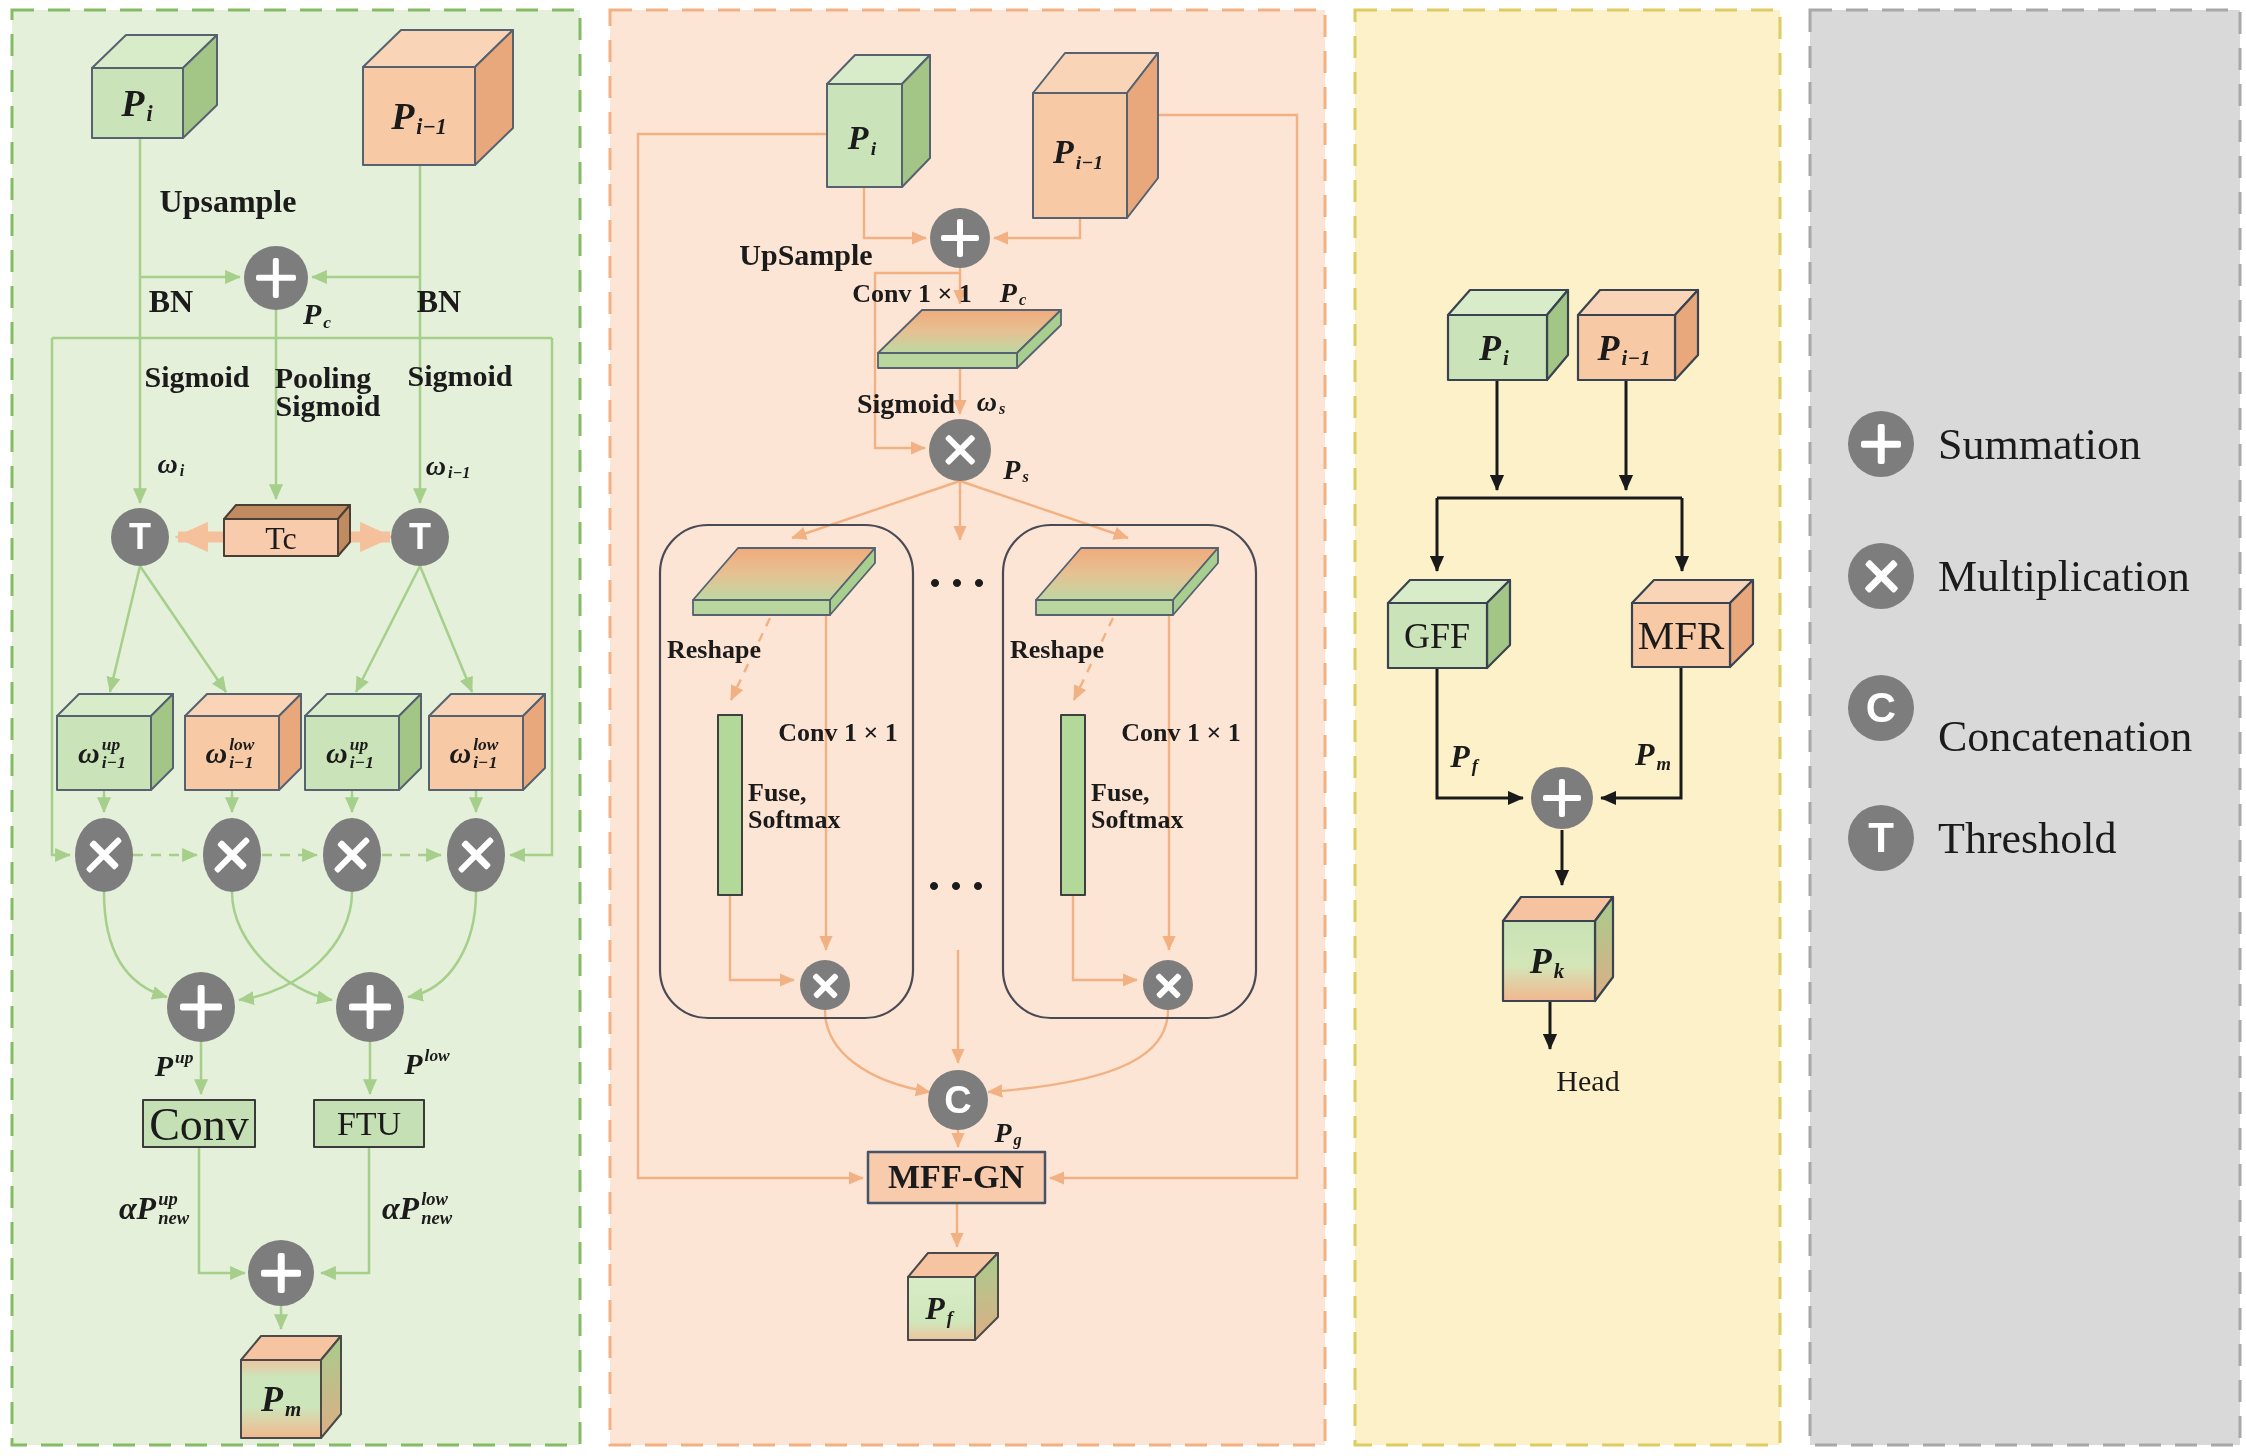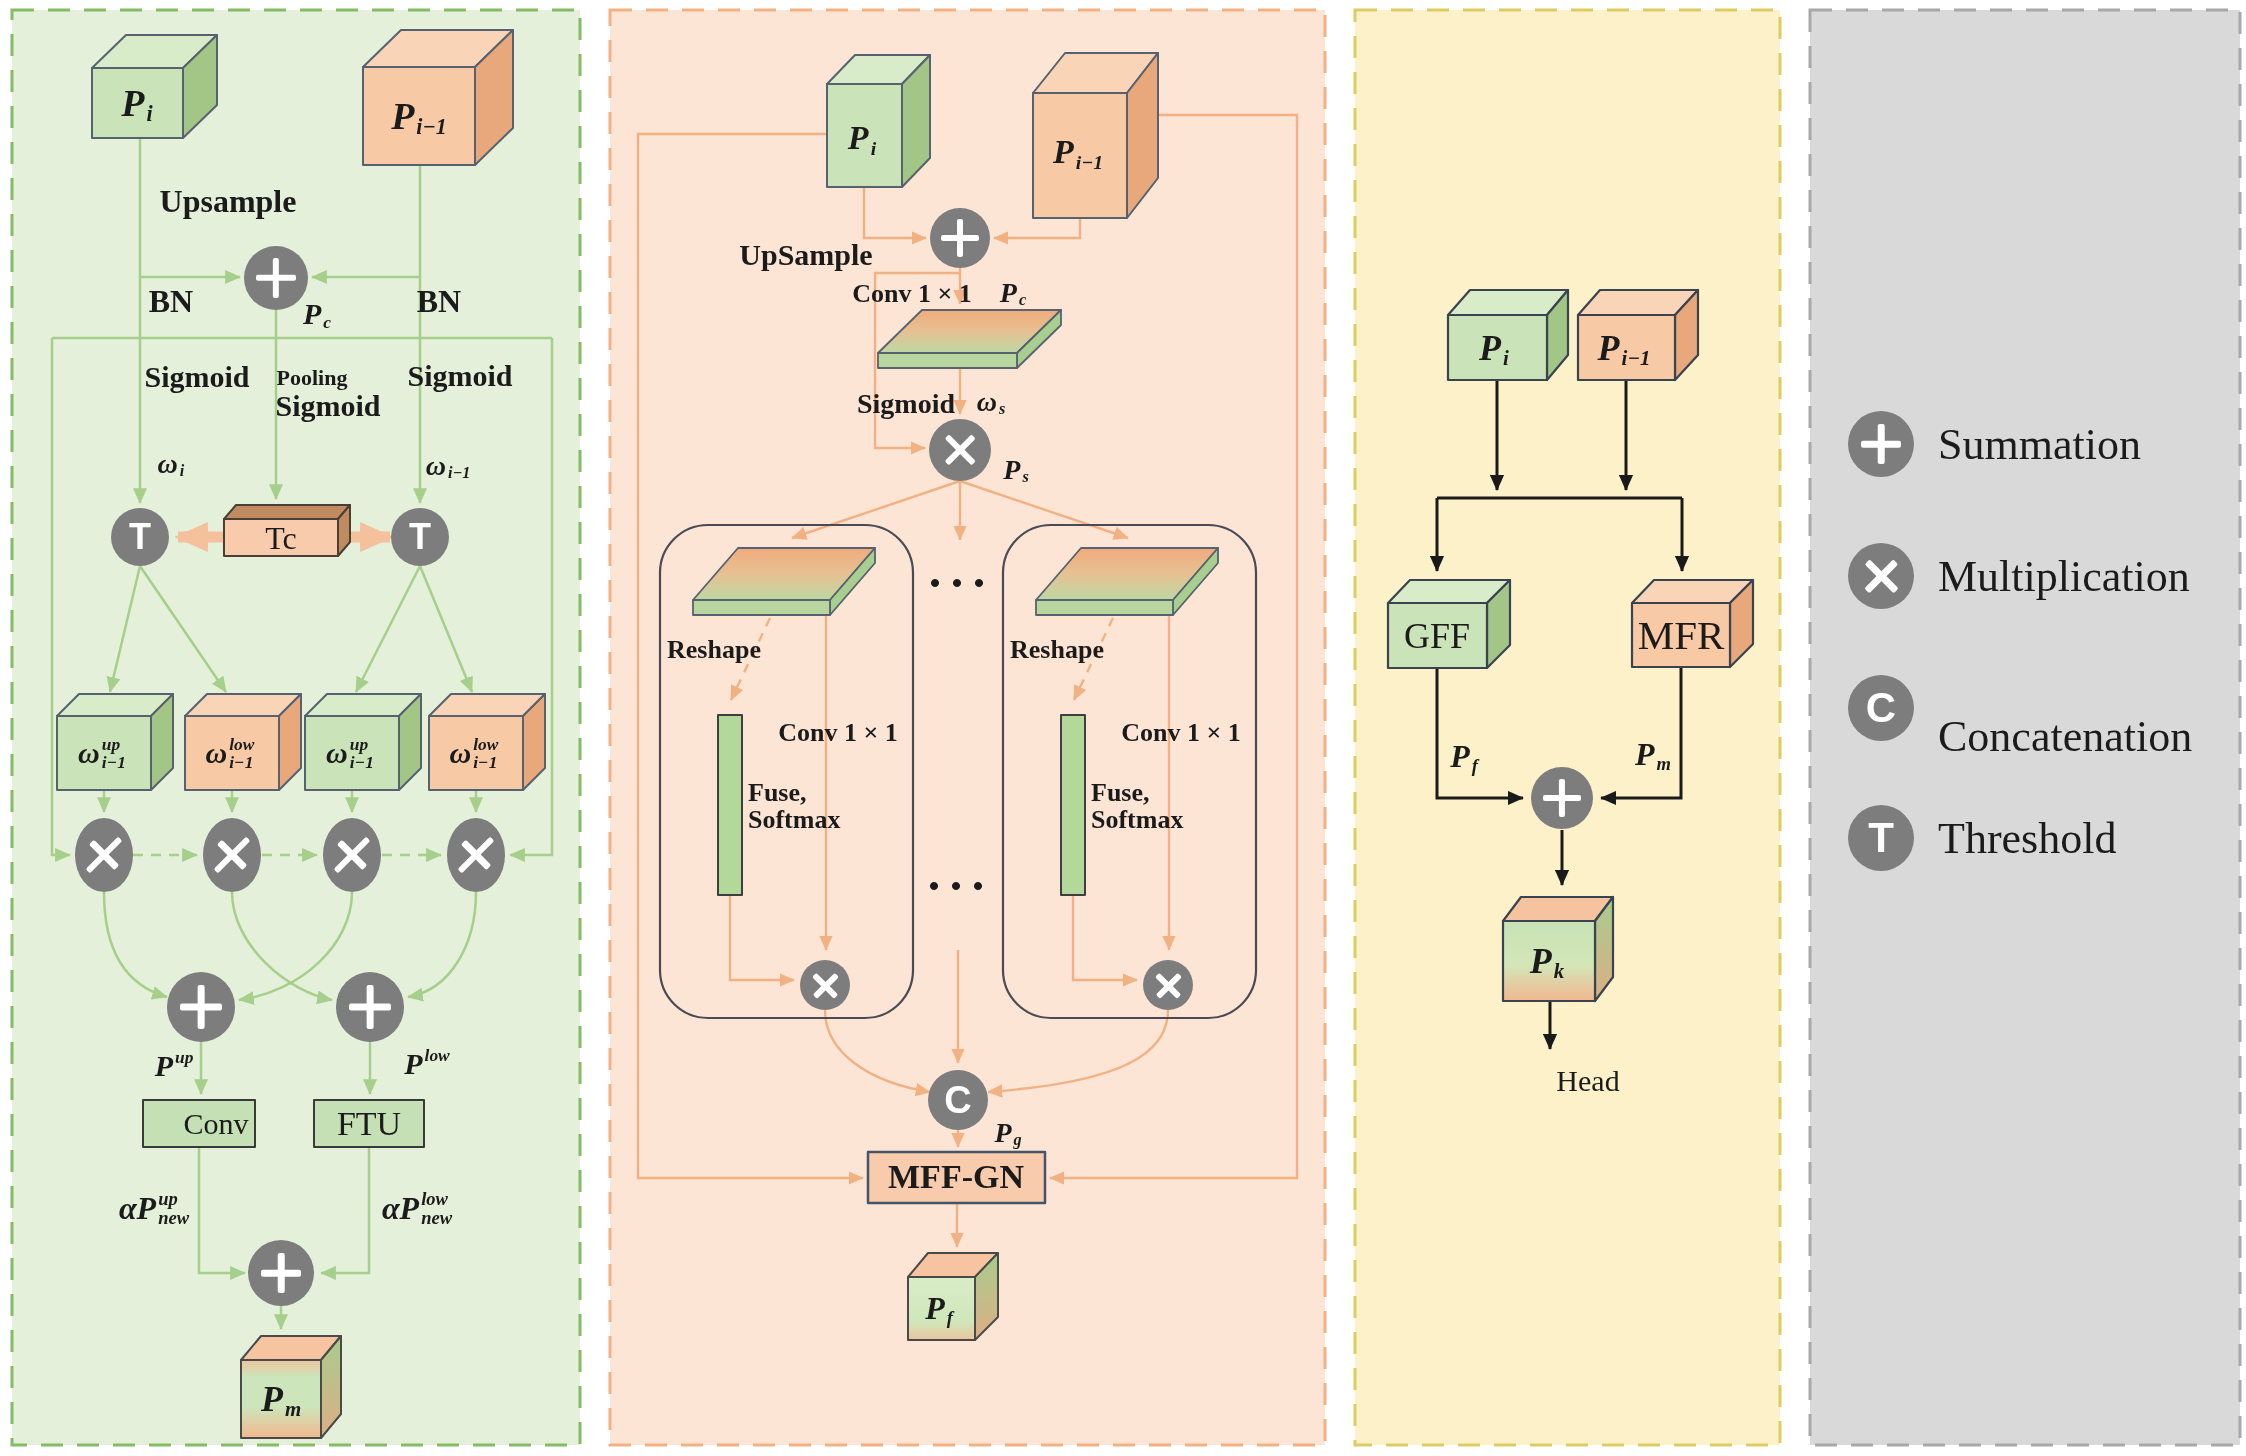--- a/index.html
+++ b/index.html
@@ -292,21 +292,21 @@
 <div class="bt" style="left:171px;top:301px;font-size:32px;">BN</div>
 <div class="bt" style="left:439px;top:301px;font-size:32px;">BN</div>
 <div class="m" style="left:317px;top:314px;font-size:30px;">
       <span>P</span>
       <span class="ss">
         <span class="sp"></span>
         <span class="sb">c</span>
       </span>
     </div>
 <div class="bt" style="left:197px;top:377px;font-size:30px;">Sigmoid</div>
-<div class="bt" style="left:312px;top:378px;font-size:22px;">Pooling</div>
+<div class="bt" style="left:323px;top:378px;font-size:30px;">Pooling</div>
 <div class="bt" style="left:328px;top:406px;font-size:30px;">Sigmoid</div>
 <div class="bt" style="left:460px;top:376px;font-size:30px;">Sigmoid</div>
 <div class="m" style="left:171px;top:464px;font-size:28px;">
       <span>ω</span>
       <span class="ss">
         <span class="sp"></span>
         <span class="sb">i</span>
       </span>
     </div>
 <div class="m" style="left:448px;top:466px;font-size:28px;">
@@ -352,21 +352,21 @@
         <span class="sb"></span>
       </span>
     </div>
 <div class="m" style="left:427px;top:1064px;font-size:30px;">
       <span>P</span>
       <span class="ss">
         <span class="sp">low</span>
         <span class="sb"></span>
       </span>
     </div>
-<div class="rt" style="left:216px;top:1124px;font-size:30px;">Conv</div>
+<div class="rt" style="left:199px;top:1124px;font-size:46px;">Conv</div>
 <div class="rt" style="left:369px;top:1124px;font-size:34px;">FTU</div>
 <div class="m" style="left:154px;top:1208px;font-size:32px;">
       <span>αP</span>
       <span class="ss">
         <span class="sp">up</span>
         <span class="sb">new</span>
       </span>
     </div>
 <div class="m" style="left:417px;top:1208px;font-size:32px;">
       <span>αP</span>

